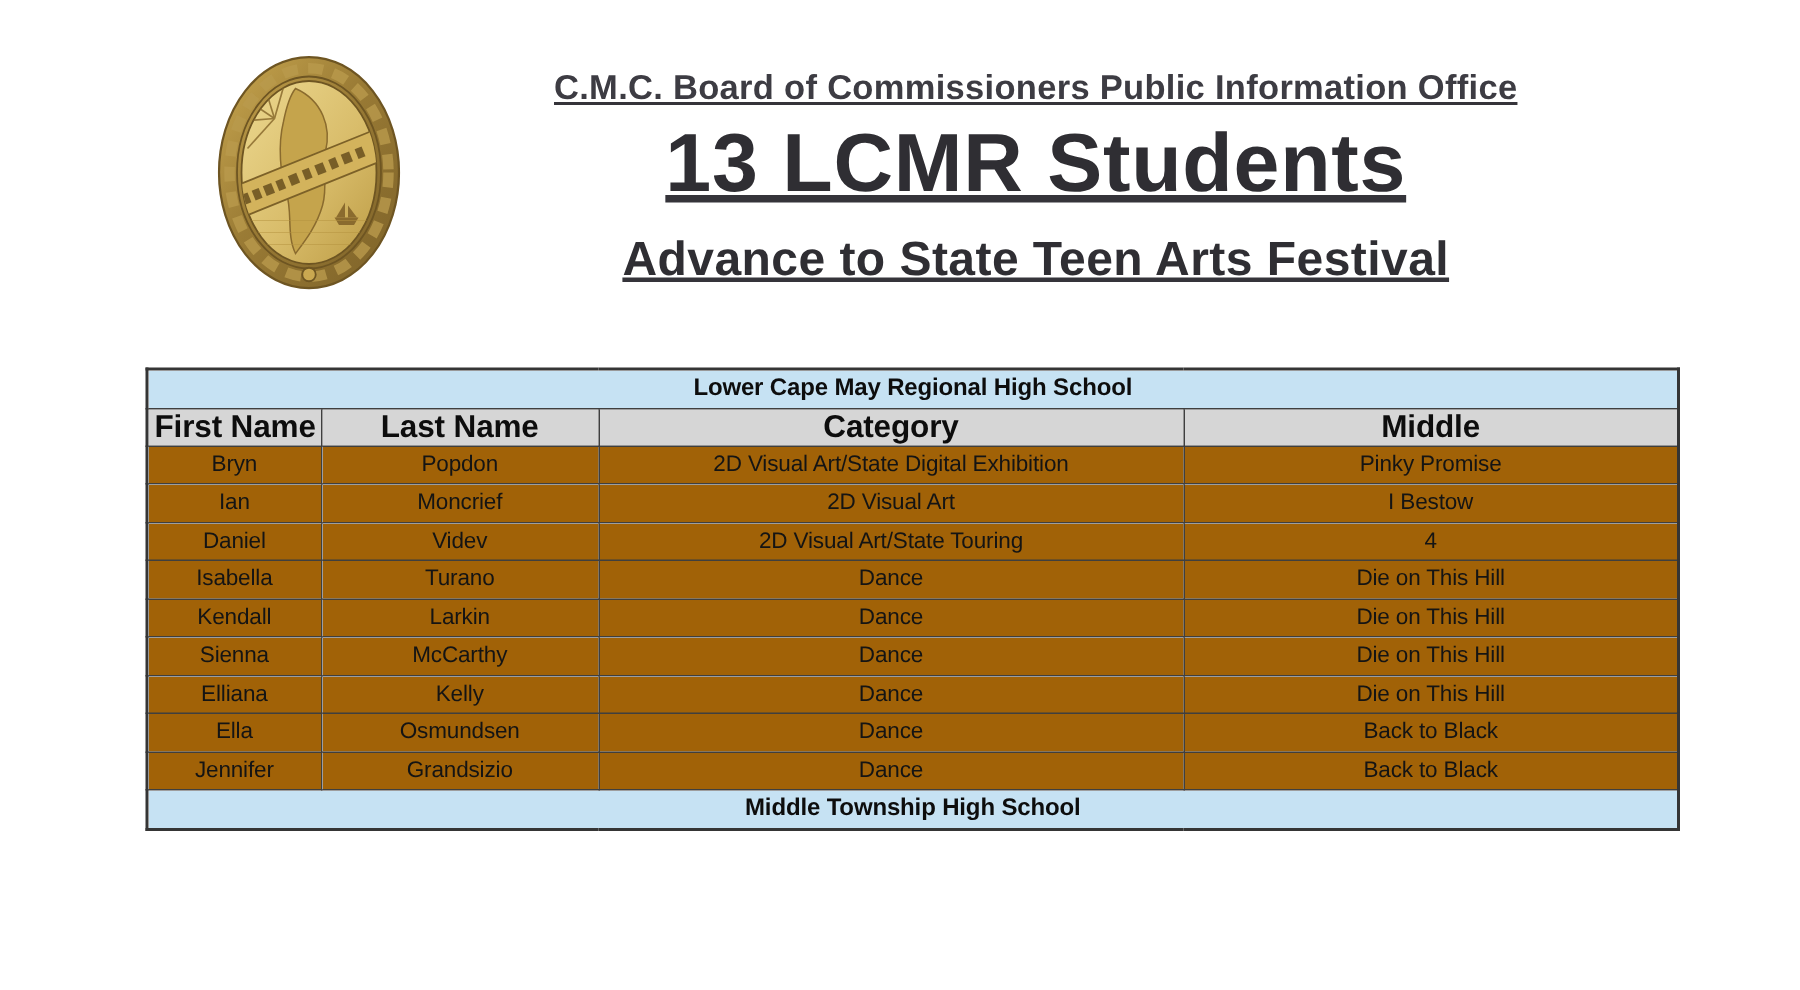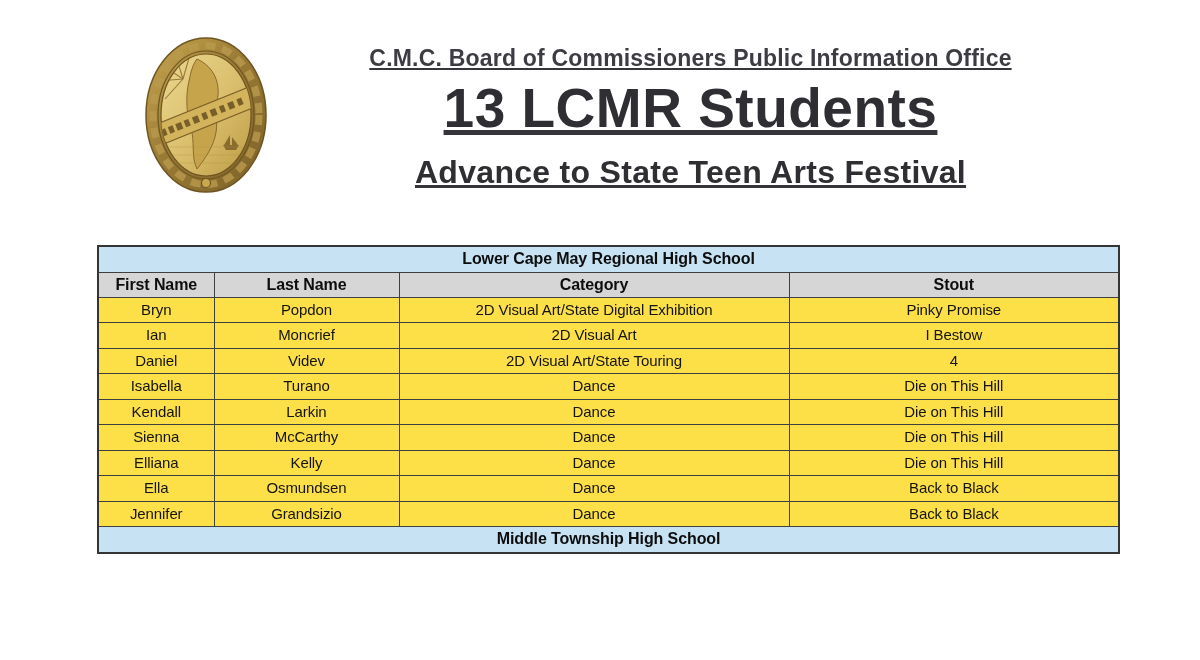--- a/index.html
+++ b/index.html
@@ -84,25 +84,25 @@
   tr.section-row td {
     background: #c6e2f3;
     font-weight: 700;
     font-size: 16px;
     height: 26px;
     color: #0d0d0d;
   }
   tr.colhead-row th {
     background: #d6d6d6;
     font-weight: 700;
-    font-size: 16px;
+    font-size: 21px;
     height: 25px;
     color: #0d0d0d;
   }
-  tbody tr td { background: #fde047; }
+  tbody tr td { background: #a16207; }
 </style>
 </head>
 <body>
 
 <div class="page">
 
   <svg class="seal" viewBox="0 0 122 157" xmlns="http://www.w3.org/2000/svg" aria-hidden="true">
     <defs>
       <linearGradient id="goldOuter" x1="0" y1="0" x2="1" y2="1">
         <stop offset="0" stop-color="#caa850"></stop>
@@ -184,21 +184,21 @@
         <col style="width:330px">
       </colgroup>
       <thead>
         <tr class="section-row">
           <td colspan="4">Lower Cape May Regional High School</td>
         </tr>
         <tr class="colhead-row">
           <th>First Name</th>
           <th>Last Name</th>
           <th>Category</th>
-          <th>Stout</th>
+          <th>Middle</th>
         </tr>
       </thead>
       <tbody>
           <tr>
             <td>Bryn</td>
             <td>Popdon</td>
             <td>2D Visual Art/State Digital Exhibition</td>
             <td>Pinky Promise</td>
           </tr>
           <tr>

